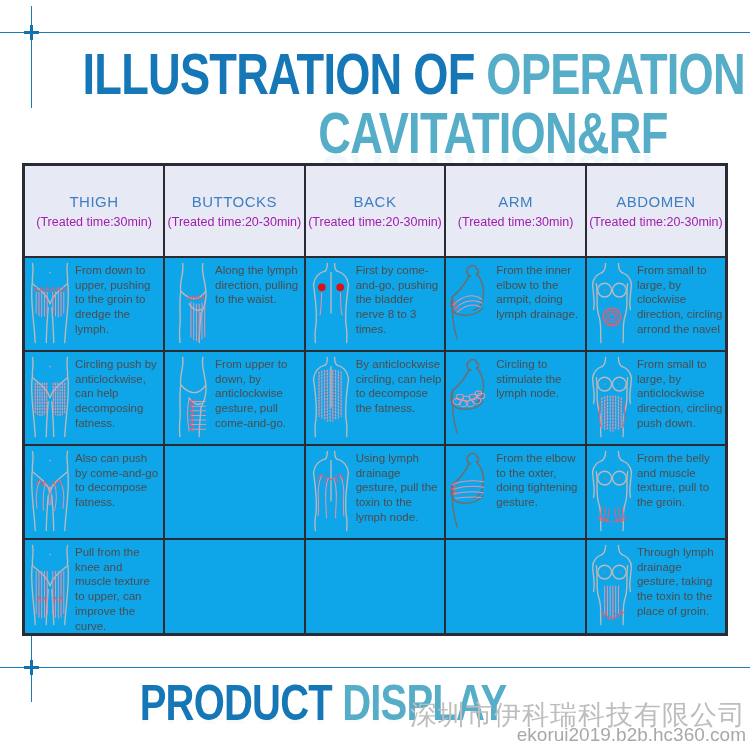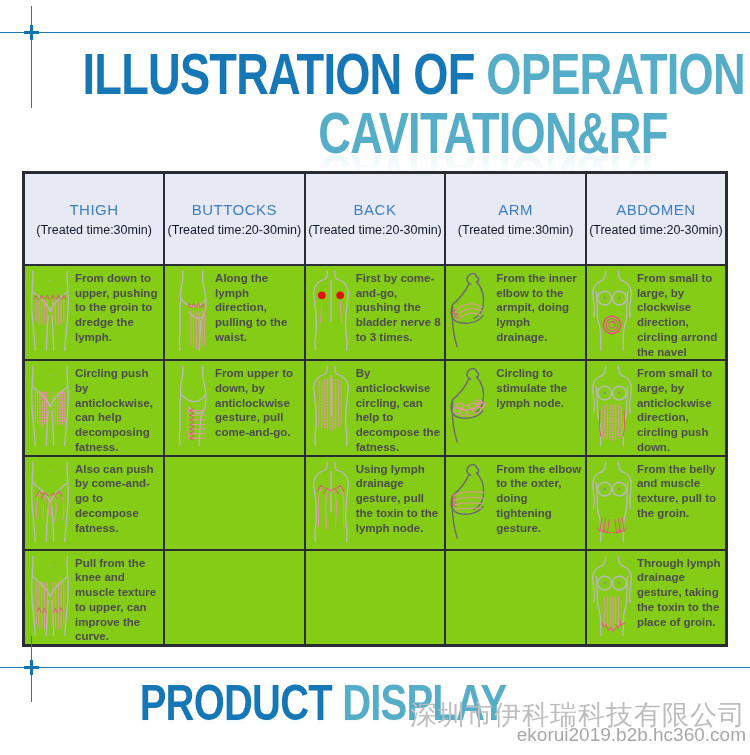--- a/index.html
+++ b/index.html
@@ -19,26 +19,26 @@
   .c-dark{color:#1577b6;}
   .c-teal{color:#56adc7;}
   .foot-title{position:absolute;top:678px;left:0;width:646px;text-align:center;
               font-weight:bold;font-size:50px;line-height:1;letter-spacing:-1px;white-space:nowrap;}
   .foot-title .scaleX{transform:scaleX(0.8);}
   
   .wm-cn{position:absolute;right:4px;top:697px;font-size:27px;color:#bdbdbd;letter-spacing:1px;z-index:5;}
   .wm-url{position:absolute;right:4px;top:724px;font-size:19px;color:#a8a8a8;z-index:5;}
   
   table.optable{position:absolute;left:22px;top:163px;width:706px;border-collapse:collapse;
-                table-layout:fixed;border:3px solid #2b2b33;margin-top:8px;}
+                table-layout:fixed;border:3px solid #2b2b33;}
   table.optable th, table.optable td{border:2px solid #2b2b33;padding:0;vertical-align:top;}
   table.optable th{background:#e7e9f4;height:90px;vertical-align:middle;text-align:center;font-weight:normal;}
   .col-title{color:#3d7fc2;font-size:15px;letter-spacing:0.5px;margin-bottom:5px;}
-  .col-time{color:#0f172a;font-size:12.5px;}
-  table.optable td{height:92px;background:#84cc16;font-weight:bold;}
+  .col-time{color:#a21caf;font-size:12.5px;}
+  table.optable td{height:92px;background:#0ea5e9;}
   .cin{display:flex;height:100%;}
   svg.illu{width:46px;height:86px;flex:none;margin:2px 0 0 2px;}
   .ctext{font-size:11.5px;color:#4d4d4d;line-height:1.28;padding:5px 2px 0 2px;}
   
   .pk{stroke:#e595a8;fill:none;stroke-width:1.1;stroke-linecap:round;}
   .pk2{stroke:#dd5f75;fill:none;stroke-width:1.1;stroke-linecap:round;}
   .dash{stroke-dasharray:1.6 1.8;stroke-width:1.4;}
 </style>
 </head>
 <body>

